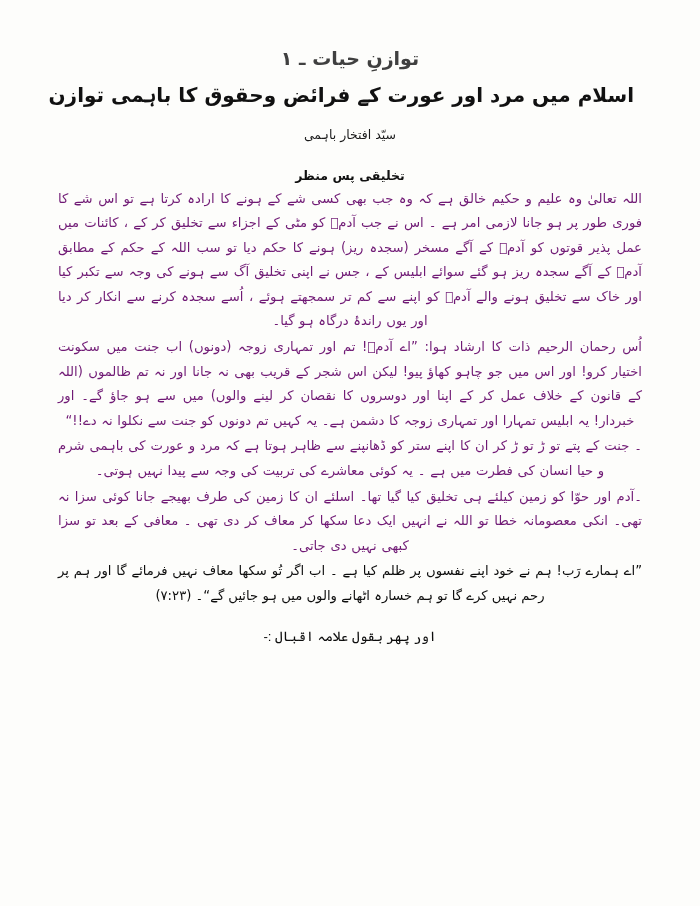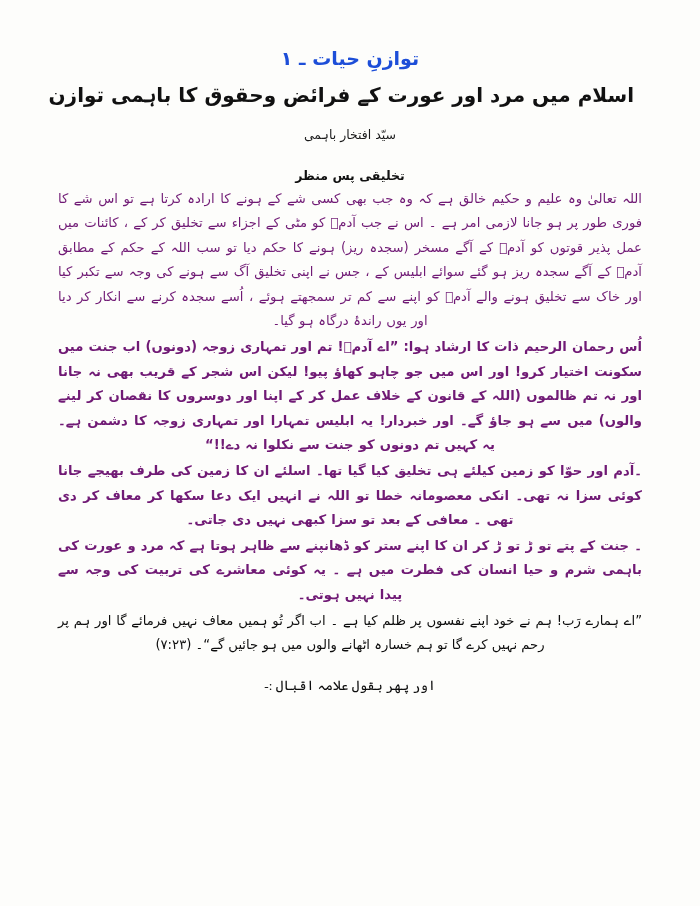--- a/index.html
+++ b/index.html
@@ -32,21 +32,21 @@
 
   
   .title-block {
     text-align: center;
     direction: rtl;
   }
   .doc-title {
     font-family: "DejaVu Sans", "Liberation Sans", sans-serif;
     font-size: 19px;
     font-weight: bold;
-    color: #1d4ed8;
+    color: #404040;
     line-height: 1.5;
     letter-spacing: 0.5px;
     margin: 0 0 6px 0;
     white-space: nowrap;
   }
   .doc-subtitle {
     font-family: "DejaVu Sans", "Liberation Sans", sans-serif;
     font-size: 20px;
     font-weight: bold;
     color: #111111;
@@ -91,21 +91,20 @@
     direction: rtl;
     hyphens: none;
   }
   p.para.first-para {
     text-align: justify;
     text-align-last: center;
   }
   p.para.center-last {
     text-align: justify;
     text-align-last: center;
-    font-weight: bold;
   }
   p.note {
     font-family: "DejaVu Sans", "Liberation Sans", sans-serif;
     font-size: 13.2px;
     line-height: 24.6px;
     color: #0d0d0d;
     margin: 0 0 1px 0;
     text-align: right;
     direction: rtl;
   }
@@ -113,21 +112,21 @@
     font-family: "DejaVu Sans", "Liberation Sans", sans-serif;
     font-size: 13.2px;
     line-height: 24.6px;
     color: #0d0d0d;
     margin: 0 0 1px 0;
     text-align: justify;
     text-align-last: center;
     direction: rtl;
   }
   p.closing {
-    font-family: Liberation Serif, serif;
+    font-family: Liberation Sans, sans-serif;
     font-size: 13.2px;
     line-height: 24.6px;
     color: #0d0d0d;
     margin: 16px 0 0 0;
     text-align: center;
     direction: rtl;
   }
   .ref {
     font-family: "DejaVu Sans", "Liberation Sans", sans-serif;
     unicode-bidi: isolate;
@@ -147,28 +146,28 @@
 
     <div class="section-heading">تخلیقی پس منظر</div>
 
     <div class="body-block">
 
       <p class="para first-para">اللہ تعالیٰ وہ علیم و حکیم خالق ہے کہ وہ جب بھی کسی شے کے ہونے کا ارادہ کرتا ہے تو اس شے کا فوری طور پر ہو جانا لازمی امر ہے ۔ اس نے جب آدمؑ کو مٹی کے اجزاء سے تخلیق کر کے ، کائنات میں عمل پذیر قوتوں کو آدمؑ کے آگے مسخر (سجدہ ریز) ہونے کا حکم دیا تو سب اللہ کے حکم کے مطابق آدمؑ کے آگے سجدہ ریز ہو گئے سوائے ابلیس کے ، جس نے اپنی تخلیق آگ سے ہونے کی وجہ سے تکبر کیا اور خاک سے تخلیق ہونے والے آدمؑ کو اپنے سے کم تر سمجھتے ہوئے ، اُسے سجدہ کرنے سے انکار کر دیا اور یوں راندۂ درگاہ ہو گیا۔</p>
 
       <p class="para center-last">اُس رحمان الرحیم ذات کا ارشاد ہوا: ”اے آدمؑ! تم اور تمہاری زوجہ (دونوں) اب جنت میں سکونت اختیار کرو! اور اس میں جو چاہو کھاؤ پیو! لیکن اس شجر کے قریب بھی نہ جانا اور نہ تم ظالموں (اللہ کے قانون کے خلاف عمل کر کے اپنا اور دوسروں کا نقصان کر لینے والوں) میں سے ہو جاؤ گے۔ اور خبردار! یہ ابلیس تمہارا اور تمہاری زوجہ کا دشمن ہے۔ یہ کہیں تم دونوں کو جنت سے نکلوا نہ دے!!“</p>
 
 
+      <p class="para center-last">۔ جنت کے پتے تو ڑ تو ڑ کر ان کا اپنے ستر کو ڈھانپنے سے ظاہر ہوتا ہے کہ مرد و عورت کی باہمی شرم و حیا انسان کی فطرت میں ہے ۔ یہ کوئی معاشرے کی تربیت کی وجہ سے پیدا نہیں ہوتی۔</p>
+
       <p class="para center-last">۔آدم اور حوّا کو زمین کیلئے ہی تخلیق کیا گیا تھا۔ اسلئے ان کا زمین کی طرف بھیجے جانا کوئی سزا نہ تھی۔ انکی معصومانہ خطا تو اللہ نے انہیں ایک دعا سکھا کر معاف کر دی تھی ۔ معافی کے بعد تو سزا کبھی نہیں دی جاتی۔</p>
-
-      <p class="para center-last">۔ جنت کے پتے تو ڑ تو ڑ کر ان کا اپنے ستر کو ڈھانپنے سے ظاہر ہوتا ہے کہ مرد و عورت کی باہمی شرم و حیا انسان کی فطرت میں ہے ۔ یہ کوئی معاشرے کی تربیت کی وجہ سے پیدا نہیں ہوتی۔</p>
 
 
 
       <p class="quote">
-        <span>”اے ہمارے رَب! ہم نے خود اپنے نفسوں پر ظلم کیا ہے ۔ اب اگر تُو ہمیں معاف نہیں فرمائے گا اور ہم پر رحم نہیں کرے گا تو ہم خسارہ اٹھانے والوں میں ہو جائیں گے“۔</span>
+        <span>”اے ہمارے رَب! ہم نے خود اپنے نفسوں پر ظلم کیا ہے ۔ اب اگر تُو سکھا معاف نہیں فرمائے گا اور ہم پر رحم نہیں کرے گا تو ہم خسارہ اٹھانے والوں میں ہو جائیں گے“۔</span>
         <span class="ref">(۷:۲۳)</span>
       </p>
 
       <p class="closing">اور پھر بقول علامہ اقبال :-</p>
 
     </div>
   </div>
 </div>
 
 </body></html>

